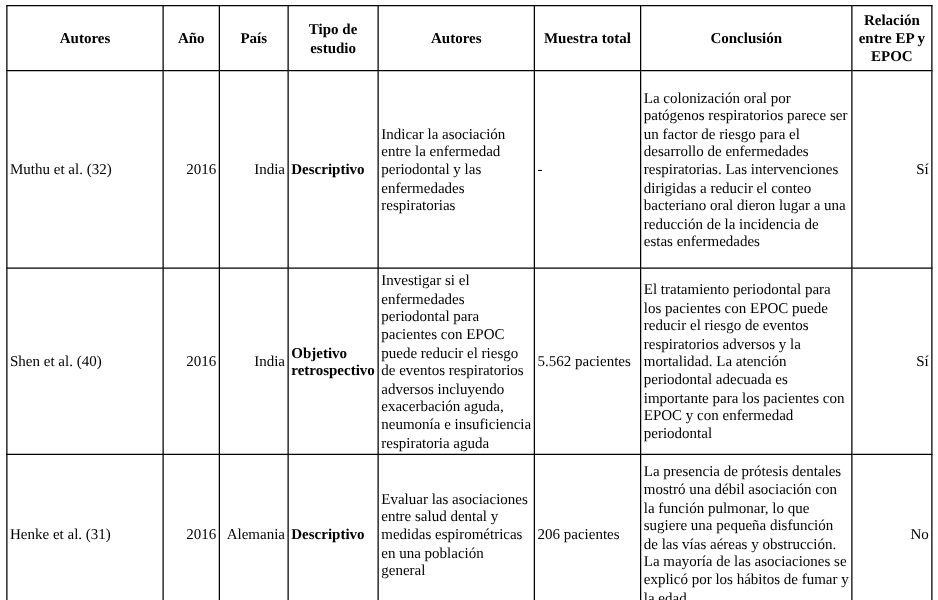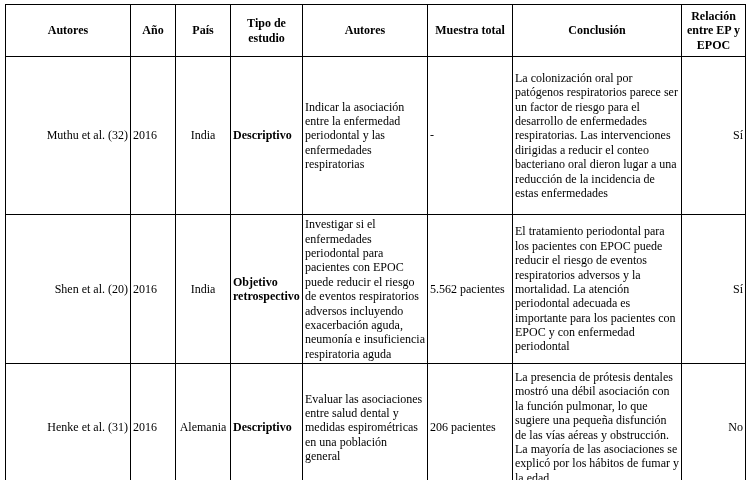--- a/index.html
+++ b/index.html
@@ -32,23 +32,23 @@
     box-sizing: border-box;
     overflow: hidden;
     word-wrap: break-word;
   }
   table.study-table th {
     font-weight: bold;
     text-align: center;
     vertical-align: middle;
     padding: 4px 3px;
   }
-  td.c-autores  { text-align: right; }
-  td.c-ano      { text-align: left; }
-  td.c-pais     { text-align: center; }
+  td.c-autores  { text-align: left; }
+  td.c-ano      { text-align: right; }
+  td.c-pais     { text-align: right; }
   td.c-tipo     { text-align: left; font-weight: bold; }
   td.c-objetivo { text-align: left; }
   td.c-muestra  { text-align: left; }
   td.c-conclusion { text-align: left; vertical-align: middle; }
   td.c-relacion { text-align: right; }
 </style>
 </head>
 <body>
 
 <div class="page">
@@ -80,21 +80,21 @@
         <td class="c-autores">Muthu et al. (32)</td>
         <td class="c-ano">2016</td>
         <td class="c-pais">India</td>
         <td class="c-tipo">Descriptivo</td>
         <td class="c-objetivo">Indicar la asociación entre la enfermedad periodontal y las enfermedades respiratorias</td>
         <td class="c-muestra">-</td>
         <td class="c-conclusion">La colonización oral por patógenos respiratorios parece ser un factor de riesgo para el desarrollo de enfermedades respiratorias. Las intervenciones dirigidas a reducir el conteo bacteriano oral dieron lugar a una reducción de la incidencia de estas enfermedades</td>
         <td class="c-relacion">Sí</td>
       </tr>
       <tr style="height:146px">
-        <td class="c-autores">Shen et al. (20)</td>
+        <td class="c-autores">Shen et al. (40)</td>
         <td class="c-ano">2016</td>
         <td class="c-pais">India</td>
         <td class="c-tipo">Objetivo retrospectivo</td>
         <td class="c-objetivo">Investigar si el enfermedades periodontal para pacientes con EPOC puede reducir el riesgo de eventos respiratorios adversos incluyendo exacerbación aguda, neumonía e insuficiencia respiratoria aguda</td>
         <td class="c-muestra">5.562 pacientes</td>
         <td class="c-conclusion">El tratamiento periodontal para los pacientes con EPOC puede reducir el riesgo de eventos respiratorios adversos y la mortalidad. La atención periodontal adecuada es importante para los pacientes con EPOC y con enfermedad periodontal</td>
         <td class="c-relacion">Sí</td>
       </tr>
       <tr style="height:128px">
         <td class="c-autores">Henke et al. (31)</td>

